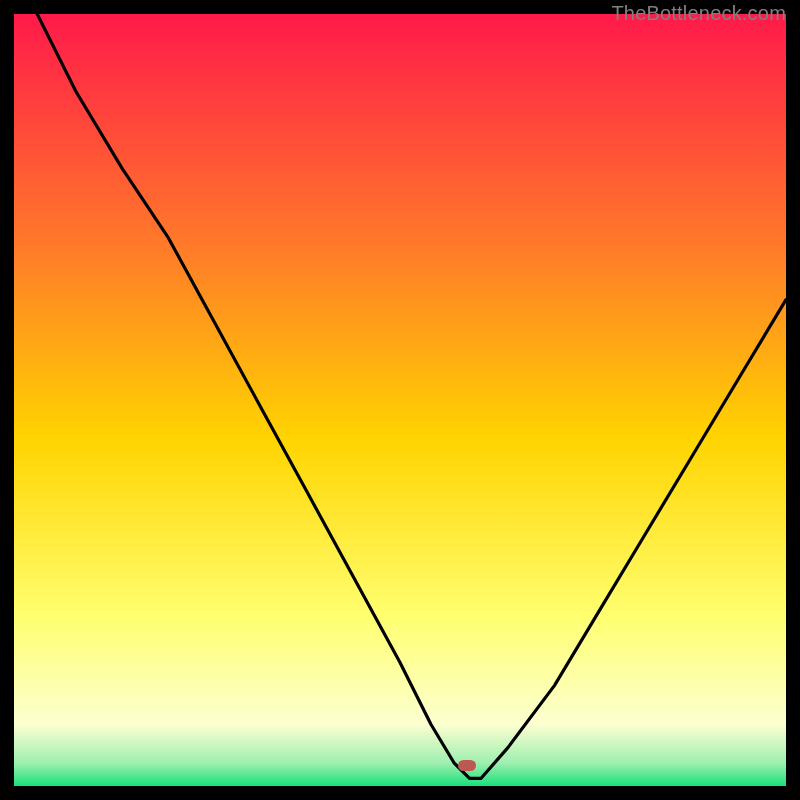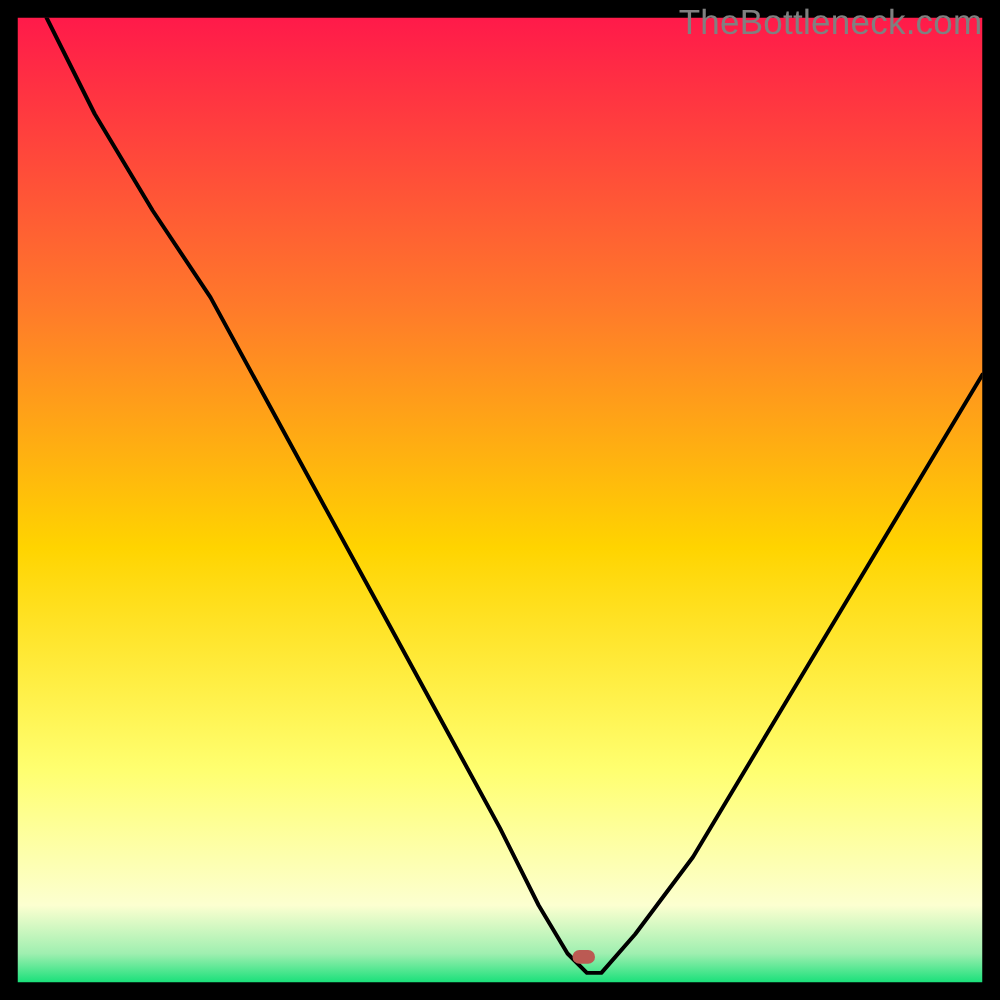--- a/index.html
+++ b/index.html
@@ -24,21 +24,21 @@
     left: 14px;
     top: 14px;
     width: 772px;
     height: 772px;
   }
   .watermark {
     position: absolute;
     top: 2px;
     right: 14px;
     color: #808080;
-    font-size: 28px;
+    font-size: 20px;
     font-weight: 500;
     letter-spacing: 0.2px;
   }
   .marker {
     position: absolute;
     background: #bb5a53;
     border-radius: 8px;
   }
 </style>
 </head>

